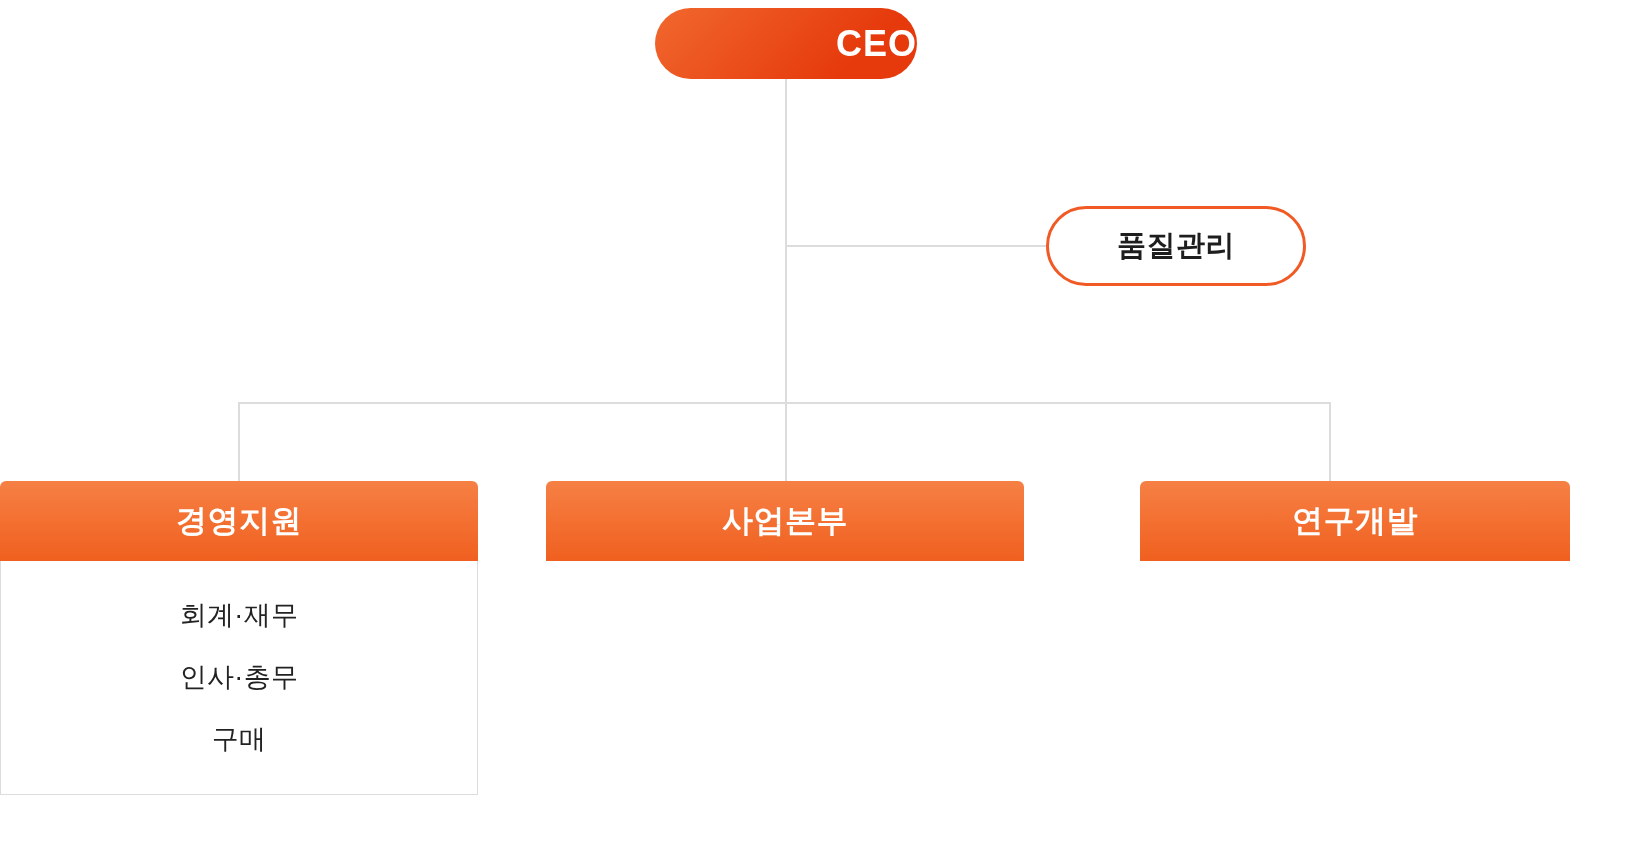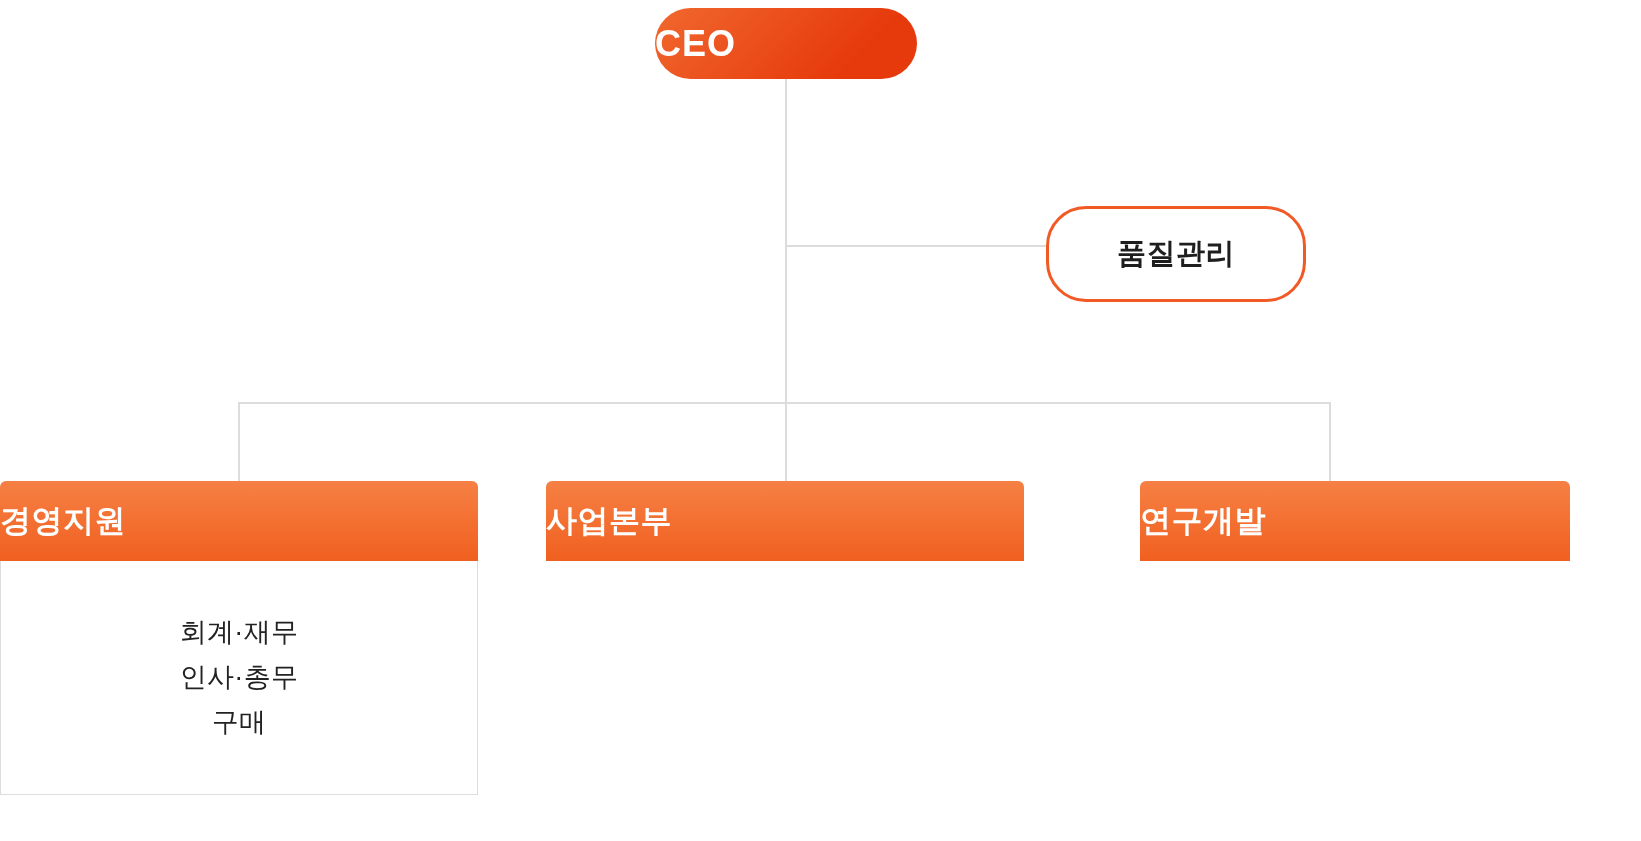--- a/index.html
+++ b/index.html
@@ -20,68 +20,68 @@
   .line.v { width: 2px; }
   .line.h { height: 2px; }
 
   
   .ceo-node {
     position: absolute;
     left: 655px; top: 8px;
     width: 262px; height: 71px;
     border-radius: 36px;
     background: linear-gradient(135deg, var(--ceo-grad-start, #f1682e) 0%, var(--ceo-grad-end, #e63a0c) 75%);
-    display: flex; align-items: center; justify-content: flex-start;
+    display: flex; align-items: center; justify-content: flex-end;
     color: #ffffff;
     font-size: 36px;
     font-weight: bold;
     letter-spacing: 1px;
   }
 
   
   .staff-node {
     position: absolute;
     left: 1046px; top: 206px;
-    width: 260px; height: 96px;
+    width: 260px; height: 80px;
     border-radius: 40px;
     background: #ffffff;
     border: 3px solid var(--accent, #f15a24);
     display: flex; align-items: center; justify-content: center;
     color: var(--text-dark, #1e1e1e);
     font-size: 29px;
     font-weight: 600;
     letter-spacing: 0.5px;
   }
 
   
   .dept {
     position: absolute;
     top: 481px;
     width: 478px;
   }
   .dept-header {
     height: 80px;
     border-radius: 6px 6px 0 0;
     background: linear-gradient(180deg, var(--header-grad-start, #f68044) 0%, var(--header-grad-end, #f0601f) 100%);
-    display: flex; align-items: center; justify-content: flex-start;
+    display: flex; align-items: center; justify-content: center;
     color: #ffffff;
     font-size: 31px;
     font-weight: bold;
     letter-spacing: 0.5px;
   }
   .dept-body {
     height: 234px;
     background: #ffffff;
     border: 1px solid var(--box-border, #dddddd);
     border-top: none;
     display: flex;
     flex-direction: column;
     align-items: center;
     justify-content: center;
-    gap: 18px;
+    gap: 35px;
   }
   .dept-item {
     font-size: 27px;
     color: #222222;
     letter-spacing: 0.3px;
     line-height: 1;
     text-align: center;
     white-space: nowrap;
   }
 </style>

